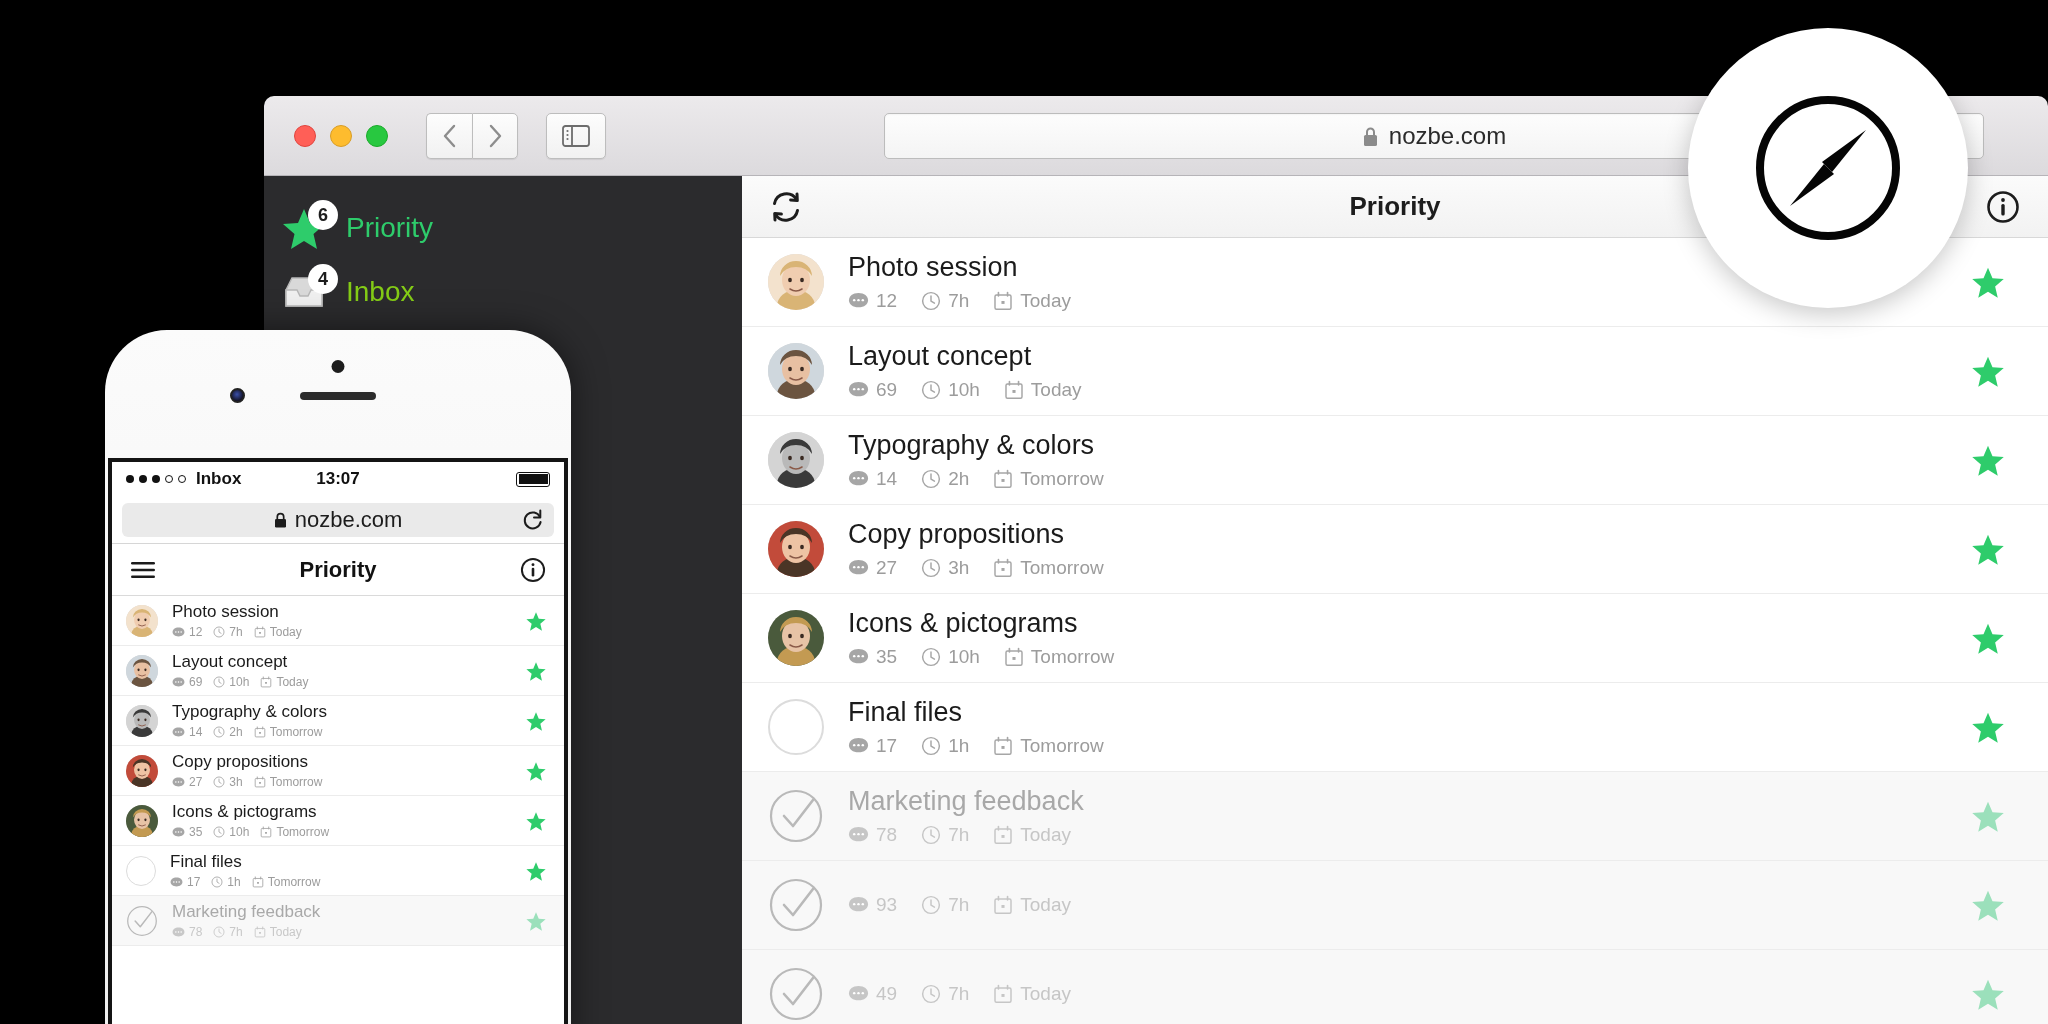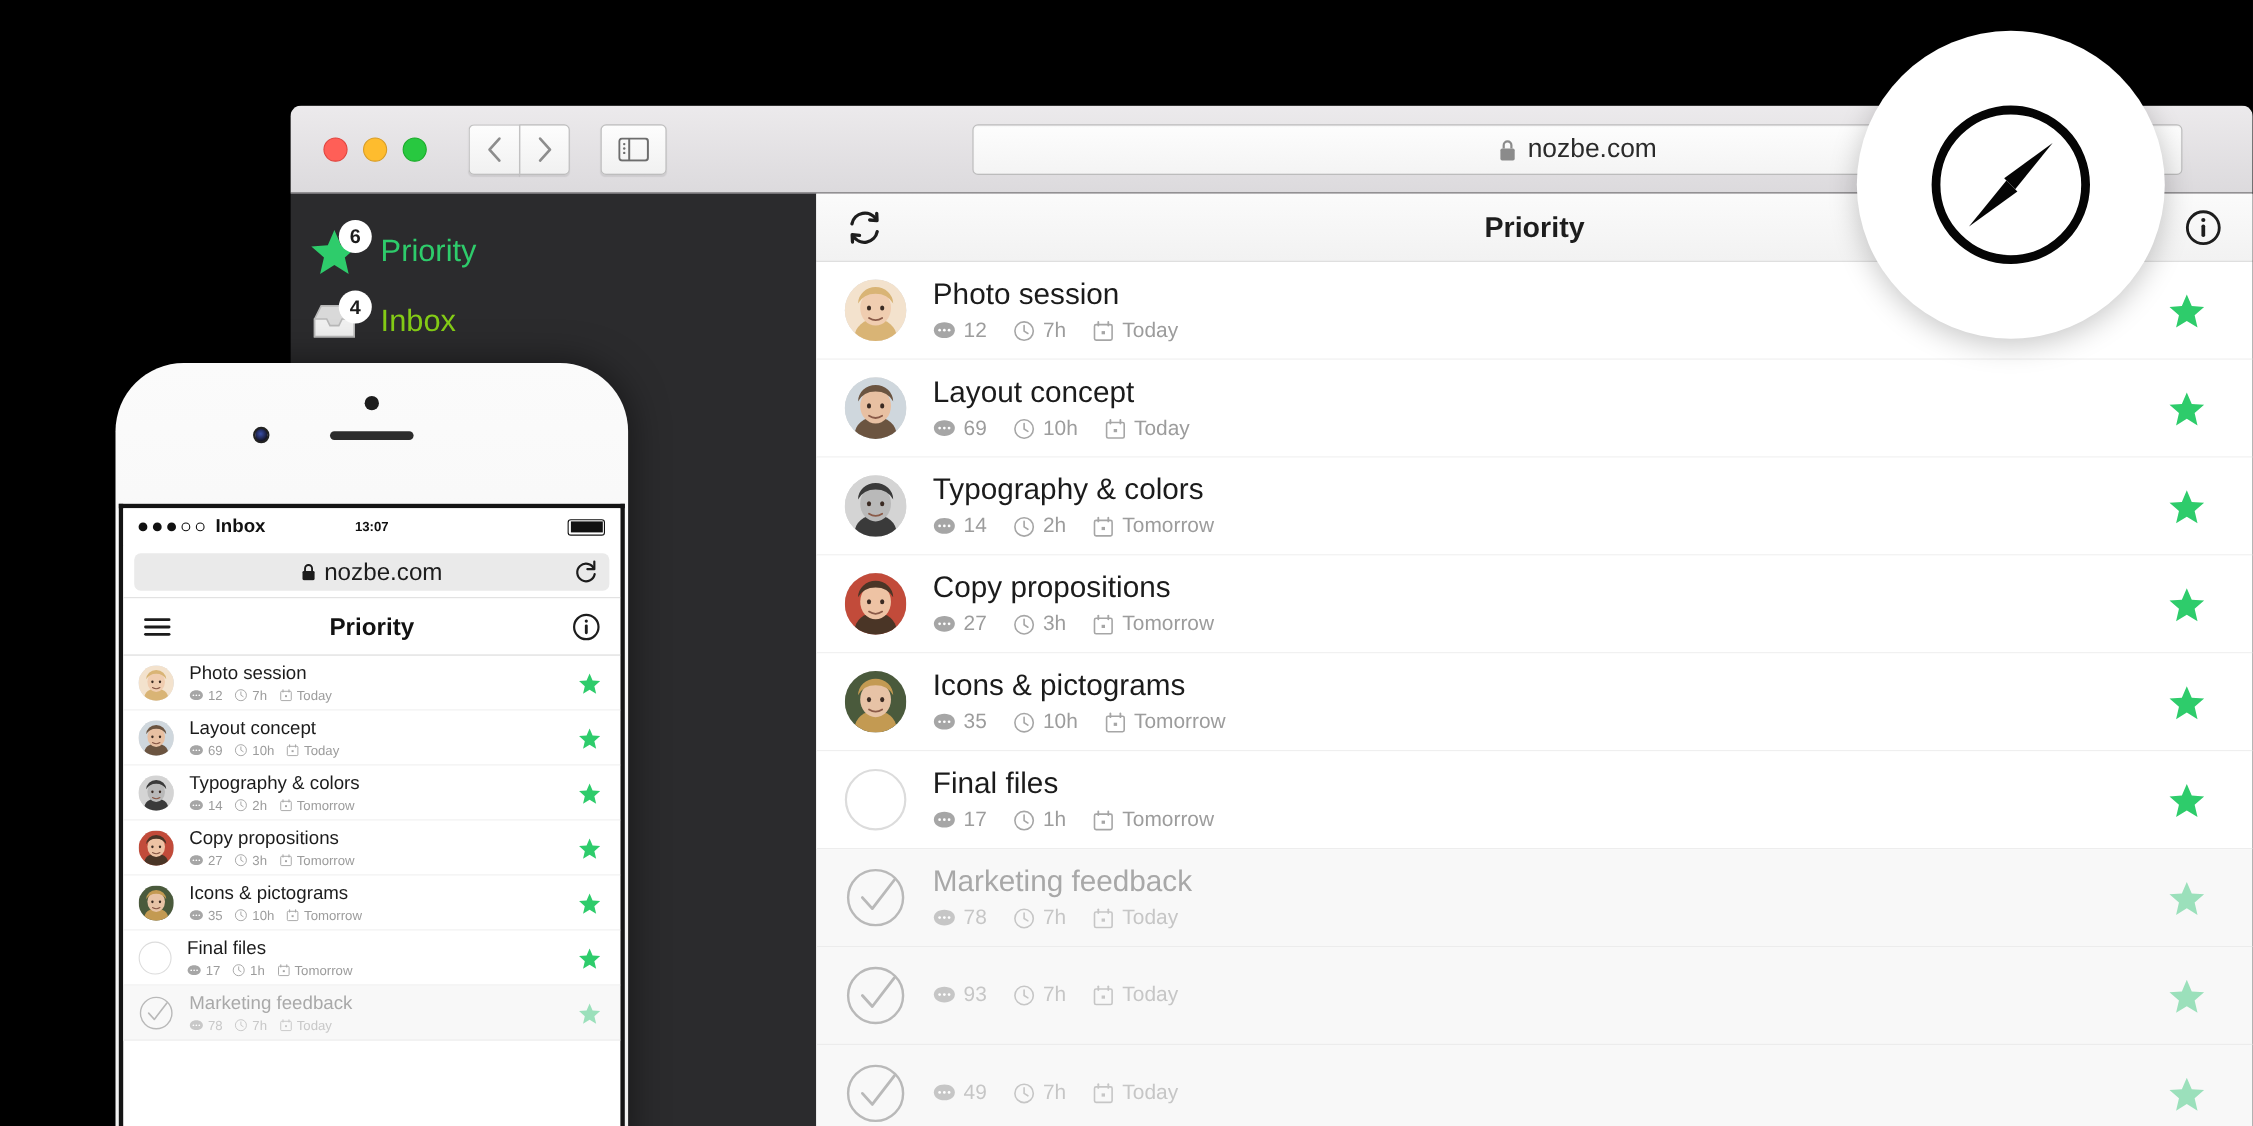--- a/index.html
+++ b/index.html
@@ -160,21 +160,21 @@
   }
   #ios-status {
     height: 34px; display: flex; align-items: center;
     padding: 0 14px; font-size: 17px; font-weight: bold; color: #111;
     background: #fff; position: relative;
   }
   #ios-status .carrier { display: flex; align-items: center; gap: 5px; }
   .dot { width: 8px; height: 8px; border-radius: 50%; }
   .dot.full { background: #111; }
   .dot.empty { background: #fff; border: 1.3px solid #111; }
-  #ios-status .clock { position: absolute; left: 0; right: 0; text-align: center; font-size: 12px; }
+  #ios-status .clock { position: absolute; left: 0; right: 0; text-align: center; font-size: 17px; }
   #ios-status .batt {
     position: absolute; right: 14px; width: 34px; height: 15px;
     border: 1.5px solid #111; border-radius: 3px; padding: 1.5px;
   }
   #ios-status .batt i { display: block; width: 100%; height: 100%; background: #111; }
   #ios-url {
     height: 48px; display: flex; align-items: center; justify-content: center;
     background: #fff; border-bottom: 1px solid #d6d6d6; position: relative; padding: 0 10px;
   }
   #ios-url .field {

